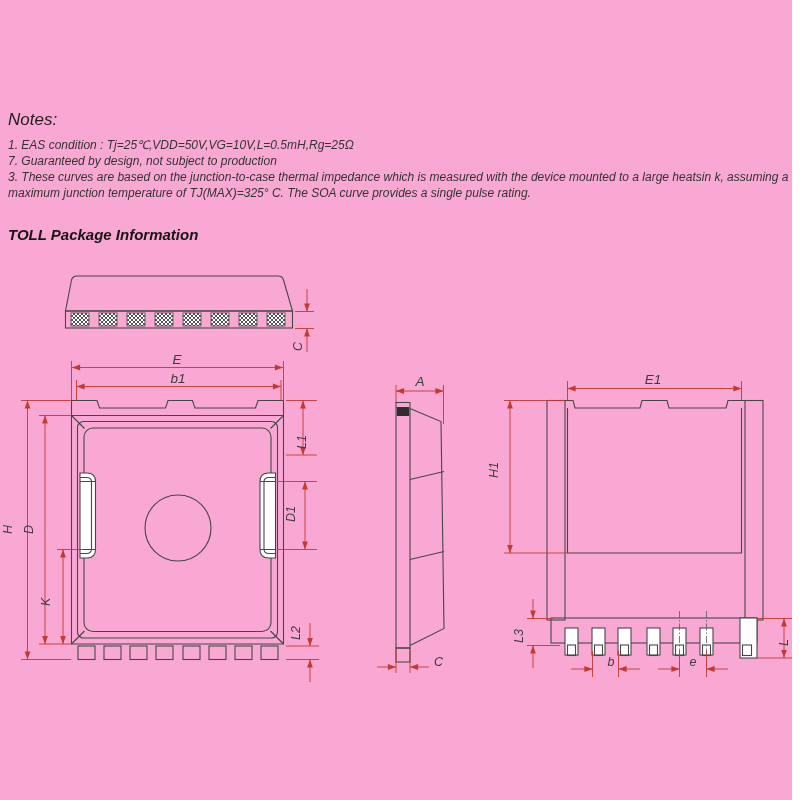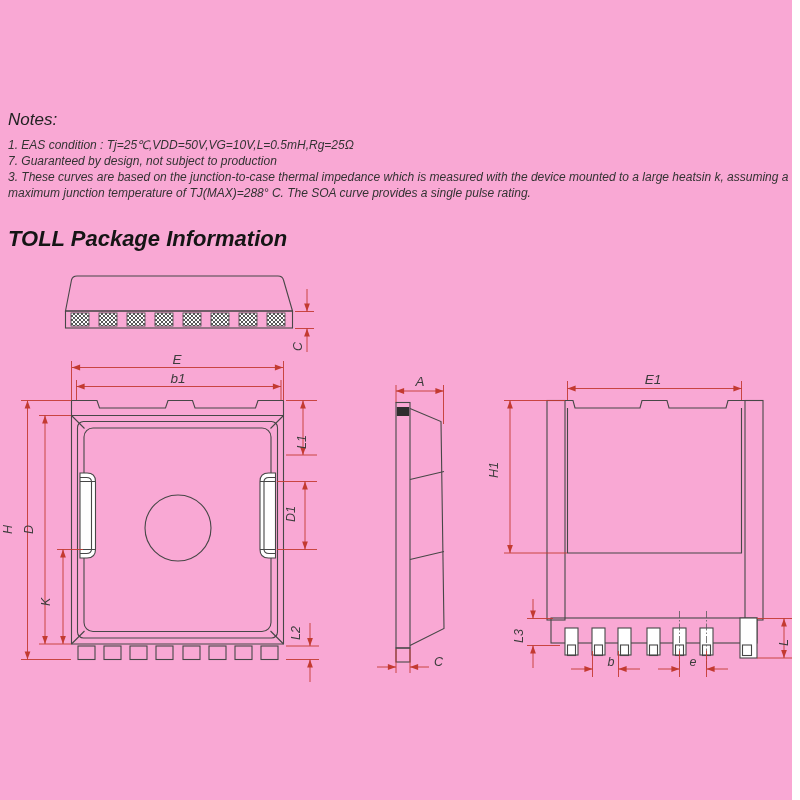--- a/index.html
+++ b/index.html
@@ -1,42 +1,42 @@
 <!DOCTYPE html>
 <html><head>
 <meta charset="utf-8">
 <style>
   html,body{margin:0;padding:0;background:#fff;}
   .page{position:relative;width:792px;height:800px;background:#f9a8d4;overflow:hidden;
         font-family:"Liberation Sans",sans-serif;color:#333;font-style:italic;}
   .notes{position:absolute;left:8px;top:110px;width:786px;}
   .notes-title{font-size:17px;color:#222;margin:0 0 7px 0;font-weight:400;}
   .note-line{font-size:12px;line-height:16px;margin:0;color:#333;}
-  .section-title{position:absolute;left:8px;top:226px;margin:0;font-size:22px;
+  .section-title{position:absolute;left:8px;top:226px;margin:0;font-size:15px;
                  font-weight:bold;color:#151515;}
   .drawing{position:absolute;left:0;top:0;}
   .ol{stroke:#474747;stroke-width:1.1;fill:none;stroke-linejoin:miter;}
   .olw{stroke:#474747;stroke-width:1.1;fill:#ffffff;stroke-linejoin:miter;}
   .pad{stroke:#474747;stroke-width:0.8;}
   .dk{fill:#2e2e2e;stroke:none;}
   .dl{stroke:#c33a31;stroke-width:0.9;fill:none;}
   .cl{stroke:#5a5a5a;stroke-width:0.8;fill:none;}
   .lbl{font-family:"Liberation Sans",sans-serif;font-size:12.5px;fill:#3c3c3c;}
   .lbl2{font-family:"Liberation Sans",sans-serif;font-size:13.5px;fill:#3c3c3c;}
 </style>
 </head>
 <body>
 
 <div class="page">
 
   <div class="notes">
     <p class="notes-title">Notes:</p>
     <p class="note-line">1. EAS condition : Tj=25℃,VDD=50V,VG=10V,L=0.5mH,Rg=25Ω</p>
     <p class="note-line">7. Guaranteed by design, not subject to production</p>
-    <p class="note-line">3. These curves are based on the junction-to-case thermal impedance which is measured with the device mounted to a large heatsin k, assuming a maximum junction temperature of TJ(MAX)=288° C. The SOA curve provides a single pulse rating.</p>
+    <p class="note-line">3. These curves are based on the junction-to-case thermal impedance which is measured with the device mounted to a large heatsin k, assuming a maximum junction temperature of TJ(MAX)=325° C. The SOA curve provides a single pulse rating.</p>
   </div>
 
   <h2 class="section-title">TOLL Package Information</h2>
 
   <svg class="drawing" width="800" height="800" viewBox="0 0 800 800">
     <defs>
       <marker id="ar" viewBox="0 0 10 8" markerWidth="9" markerHeight="7.2" refX="9.5" refY="4" orient="auto-start-reverse" markerUnits="userSpaceOnUse">
         <path d="M0.5,0.8 L9.5,4 L0.5,7.2 Z" fill="#c33a31"></path>
       </marker>
       <pattern id="hatch" width="4" height="4" patternUnits="userSpaceOnUse">

